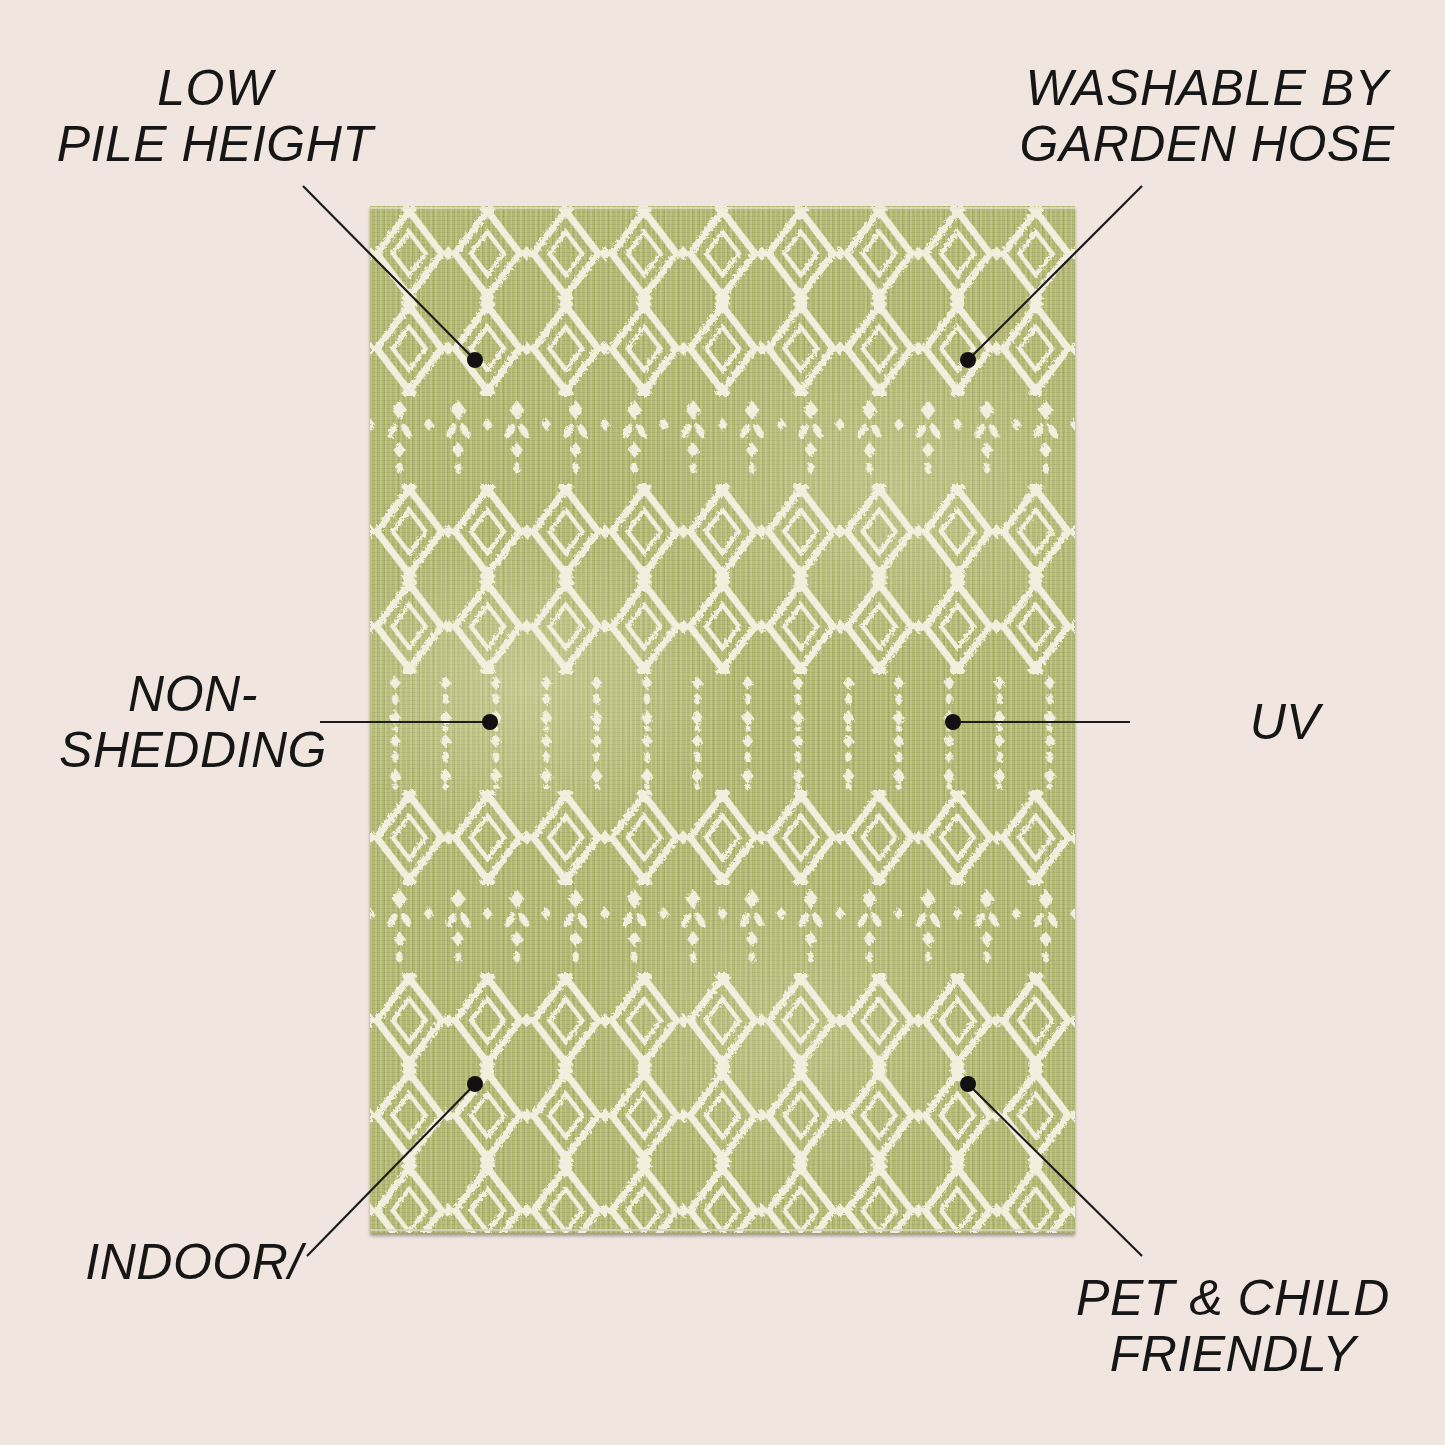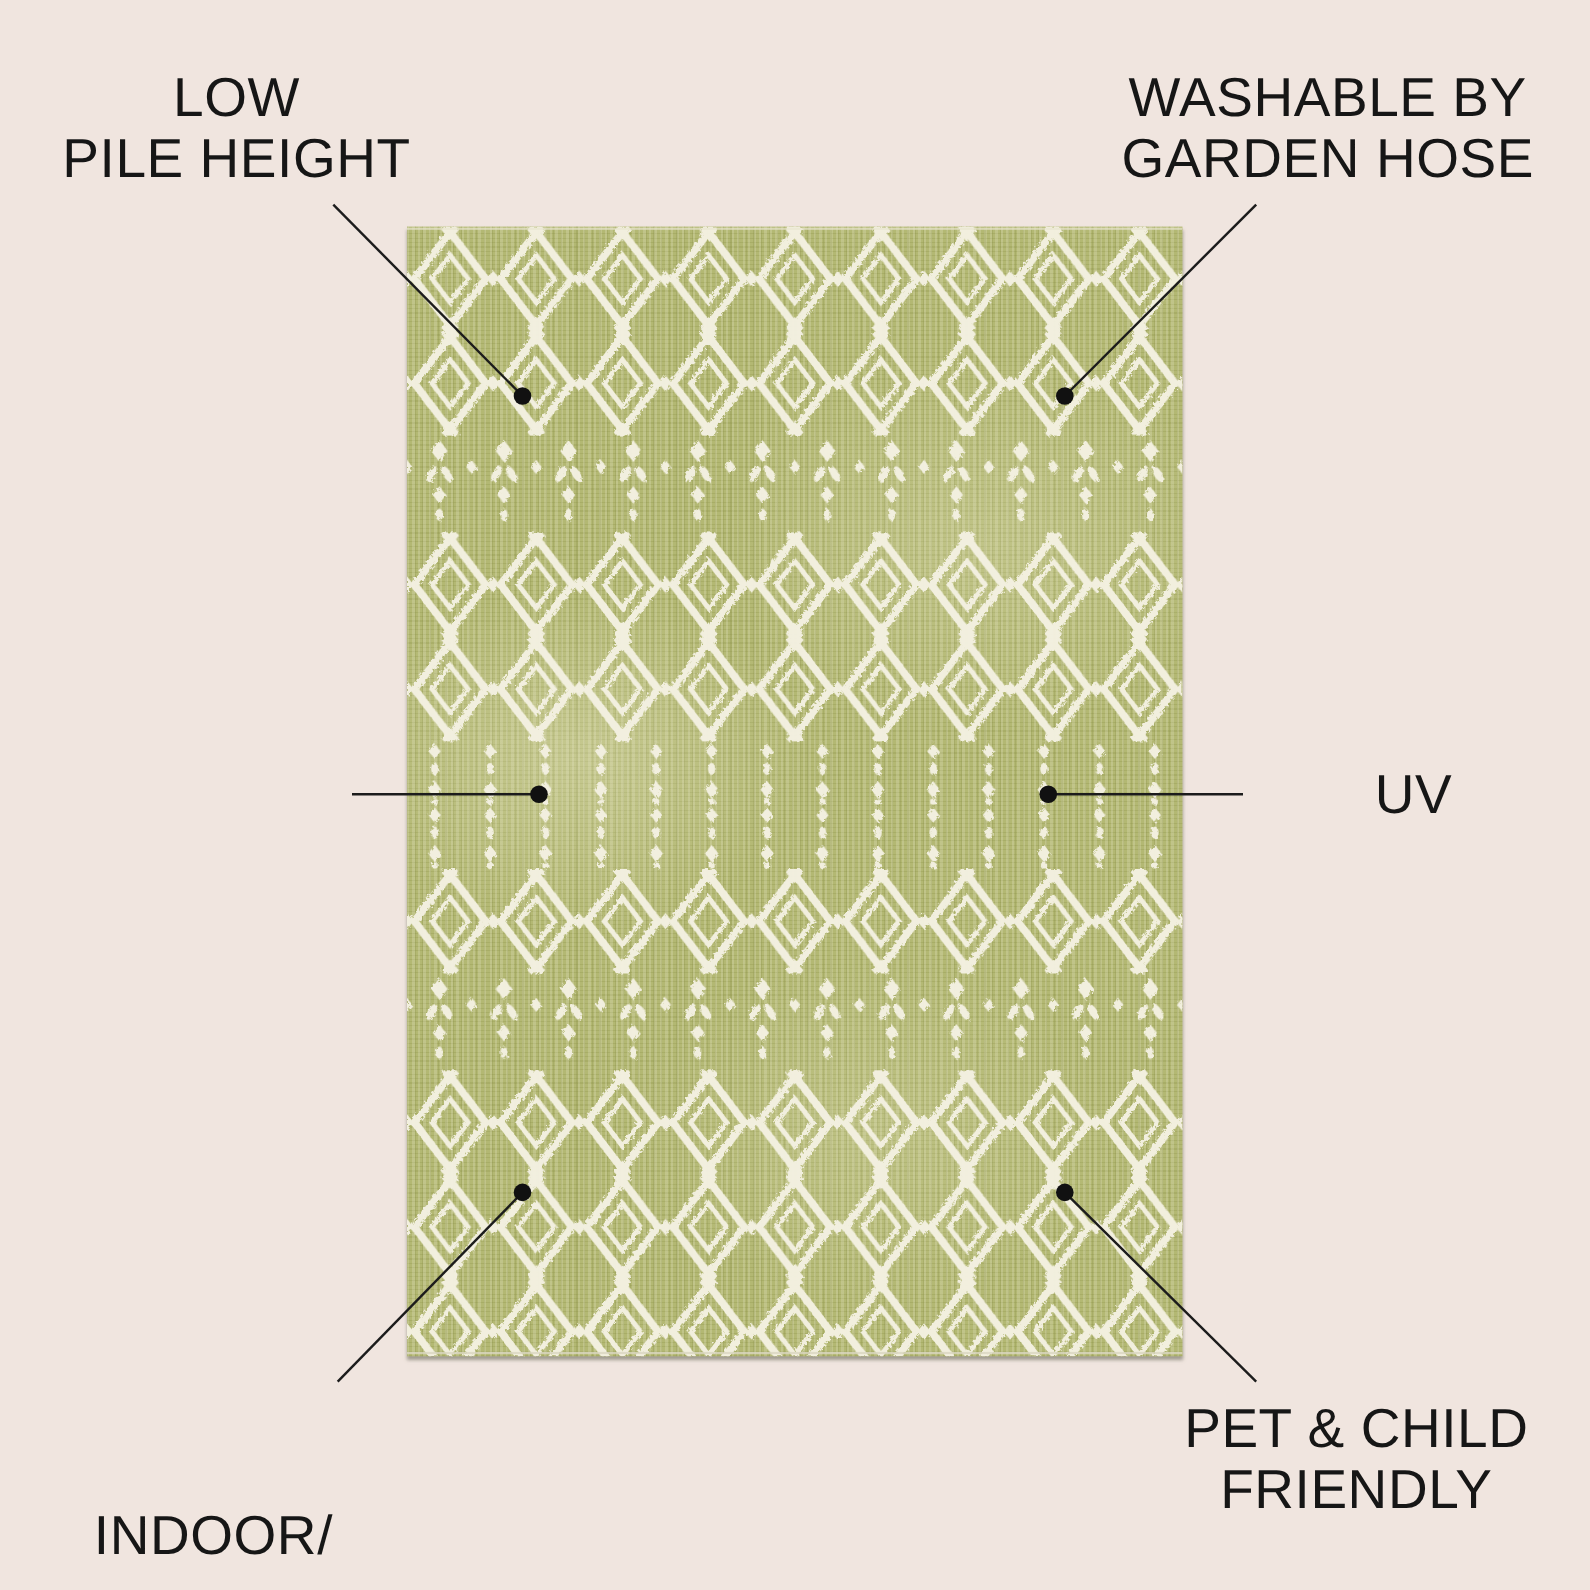--- a/index.html
+++ b/index.html
@@ -1,19 +1,20 @@
 <!DOCTYPE html>
 <html style="--background: #f0e5df; --text: #161616; --line: #1c1c1c; --dot: #111111; --rug-base: #b3b873; --rug-motif: #f4f1e2;"><head>
 <meta charset="utf-8">
 <style>
   html,body{margin:0;padding:0;background:#f0e5df;}
   .canvas{
     position:relative;width:1445px;height:1445px;overflow:hidden;
     background:var(--background,#f0e5df);
     font-family:"Liberation Sans",sans-serif;
+    font-style:italic;
   }
   
   .rug{
     position:absolute;left:370px;top:206px;width:705px;height:1027px;
     background-color:var(--rug-base,#b3b873);
     background-image:
       radial-gradient(ellipse 300px 220px at 22% 47%, rgba(238,236,206,.32), rgba(238,236,206,0) 70%),
       radial-gradient(ellipse 340px 240px at 74% 28%, rgba(238,236,206,.22), rgba(238,236,206,0) 70%),
       radial-gradient(ellipse 320px 220px at 60% 80%, rgba(238,236,206,.18), rgba(238,236,206,0) 70%),
       repeating-linear-gradient(90deg, rgba(246,244,226,.20) 0 2px, rgba(0,0,0,0) 2px 5px),
@@ -125,24 +126,28 @@
   </svg>
 
   <div class="callout" style="left:215px;top:116px;">
     <div>LOW</div>
     <div>PILE HEIGHT</div>
   </div>
   <div class="callout" style="left:1207px;top:116px;">
     <div>WASHABLE BY</div>
     <div>GARDEN HOSE</div>
   </div>
+  <div class="callout" style="left:193px;top:722px;">
+    <div>NON-</div>
+    <div>SHEDDING</div>
+  </div>
   <div class="callout" style="left:1285px;top:722px;text-align:center;">
     <div>UV</div>
   </div>
-  <div class="callout" style="left:194px;top:1396px;">
+  <div class="callout" style="left:194px;top:1262px;">
     <div>INDOOR/</div>
   </div>
   <div class="callout" style="left:1233px;top:1326px;">
     <div>PET &amp; CHILD</div>
     <div>FRIENDLY</div>
   </div>
 
 </div>
 
 </body></html>

